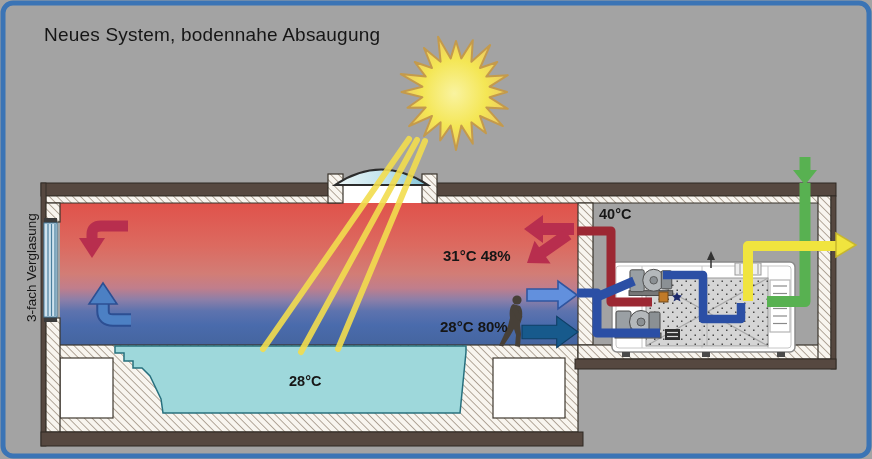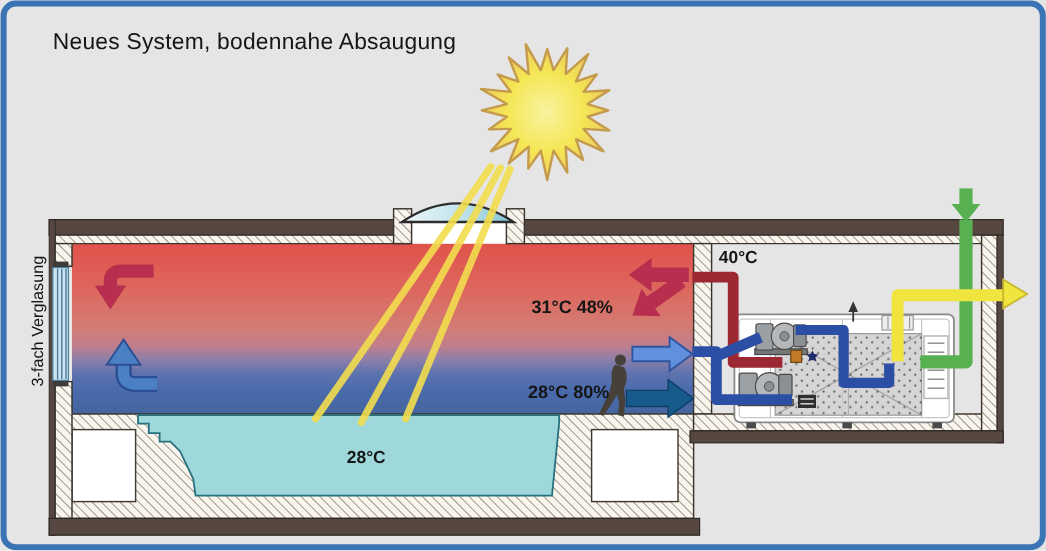--- a/index.html
+++ b/index.html
@@ -1,16 +1,16 @@
 <!DOCTYPE html>
 <html><head>
 <meta charset="utf-8">
 <style>
   html,body{margin:0;padding:0;background:#fff;}
-  .stage{position:relative;width:872px;height:459px;background:#e5e5e5;overflow:hidden;
+  .stage{position:relative;width:872px;height:459px;background:#a3a3a3;overflow:hidden;
          font-family:"Liberation Sans", sans-serif;}
   svg text{font-family:"Liberation Sans", sans-serif;fill:#161616;}
   .lbl{font-weight:bold;font-size:15px;}
   .lbl-sm{font-weight:bold;font-size:14.5px;}
   .title-t{font-size:19px;font-weight:400;letter-spacing:0.2px;}
   .glaz-t{font-size:13.5px;font-weight:400;}
 </style>
 </head>
 <body>
 

